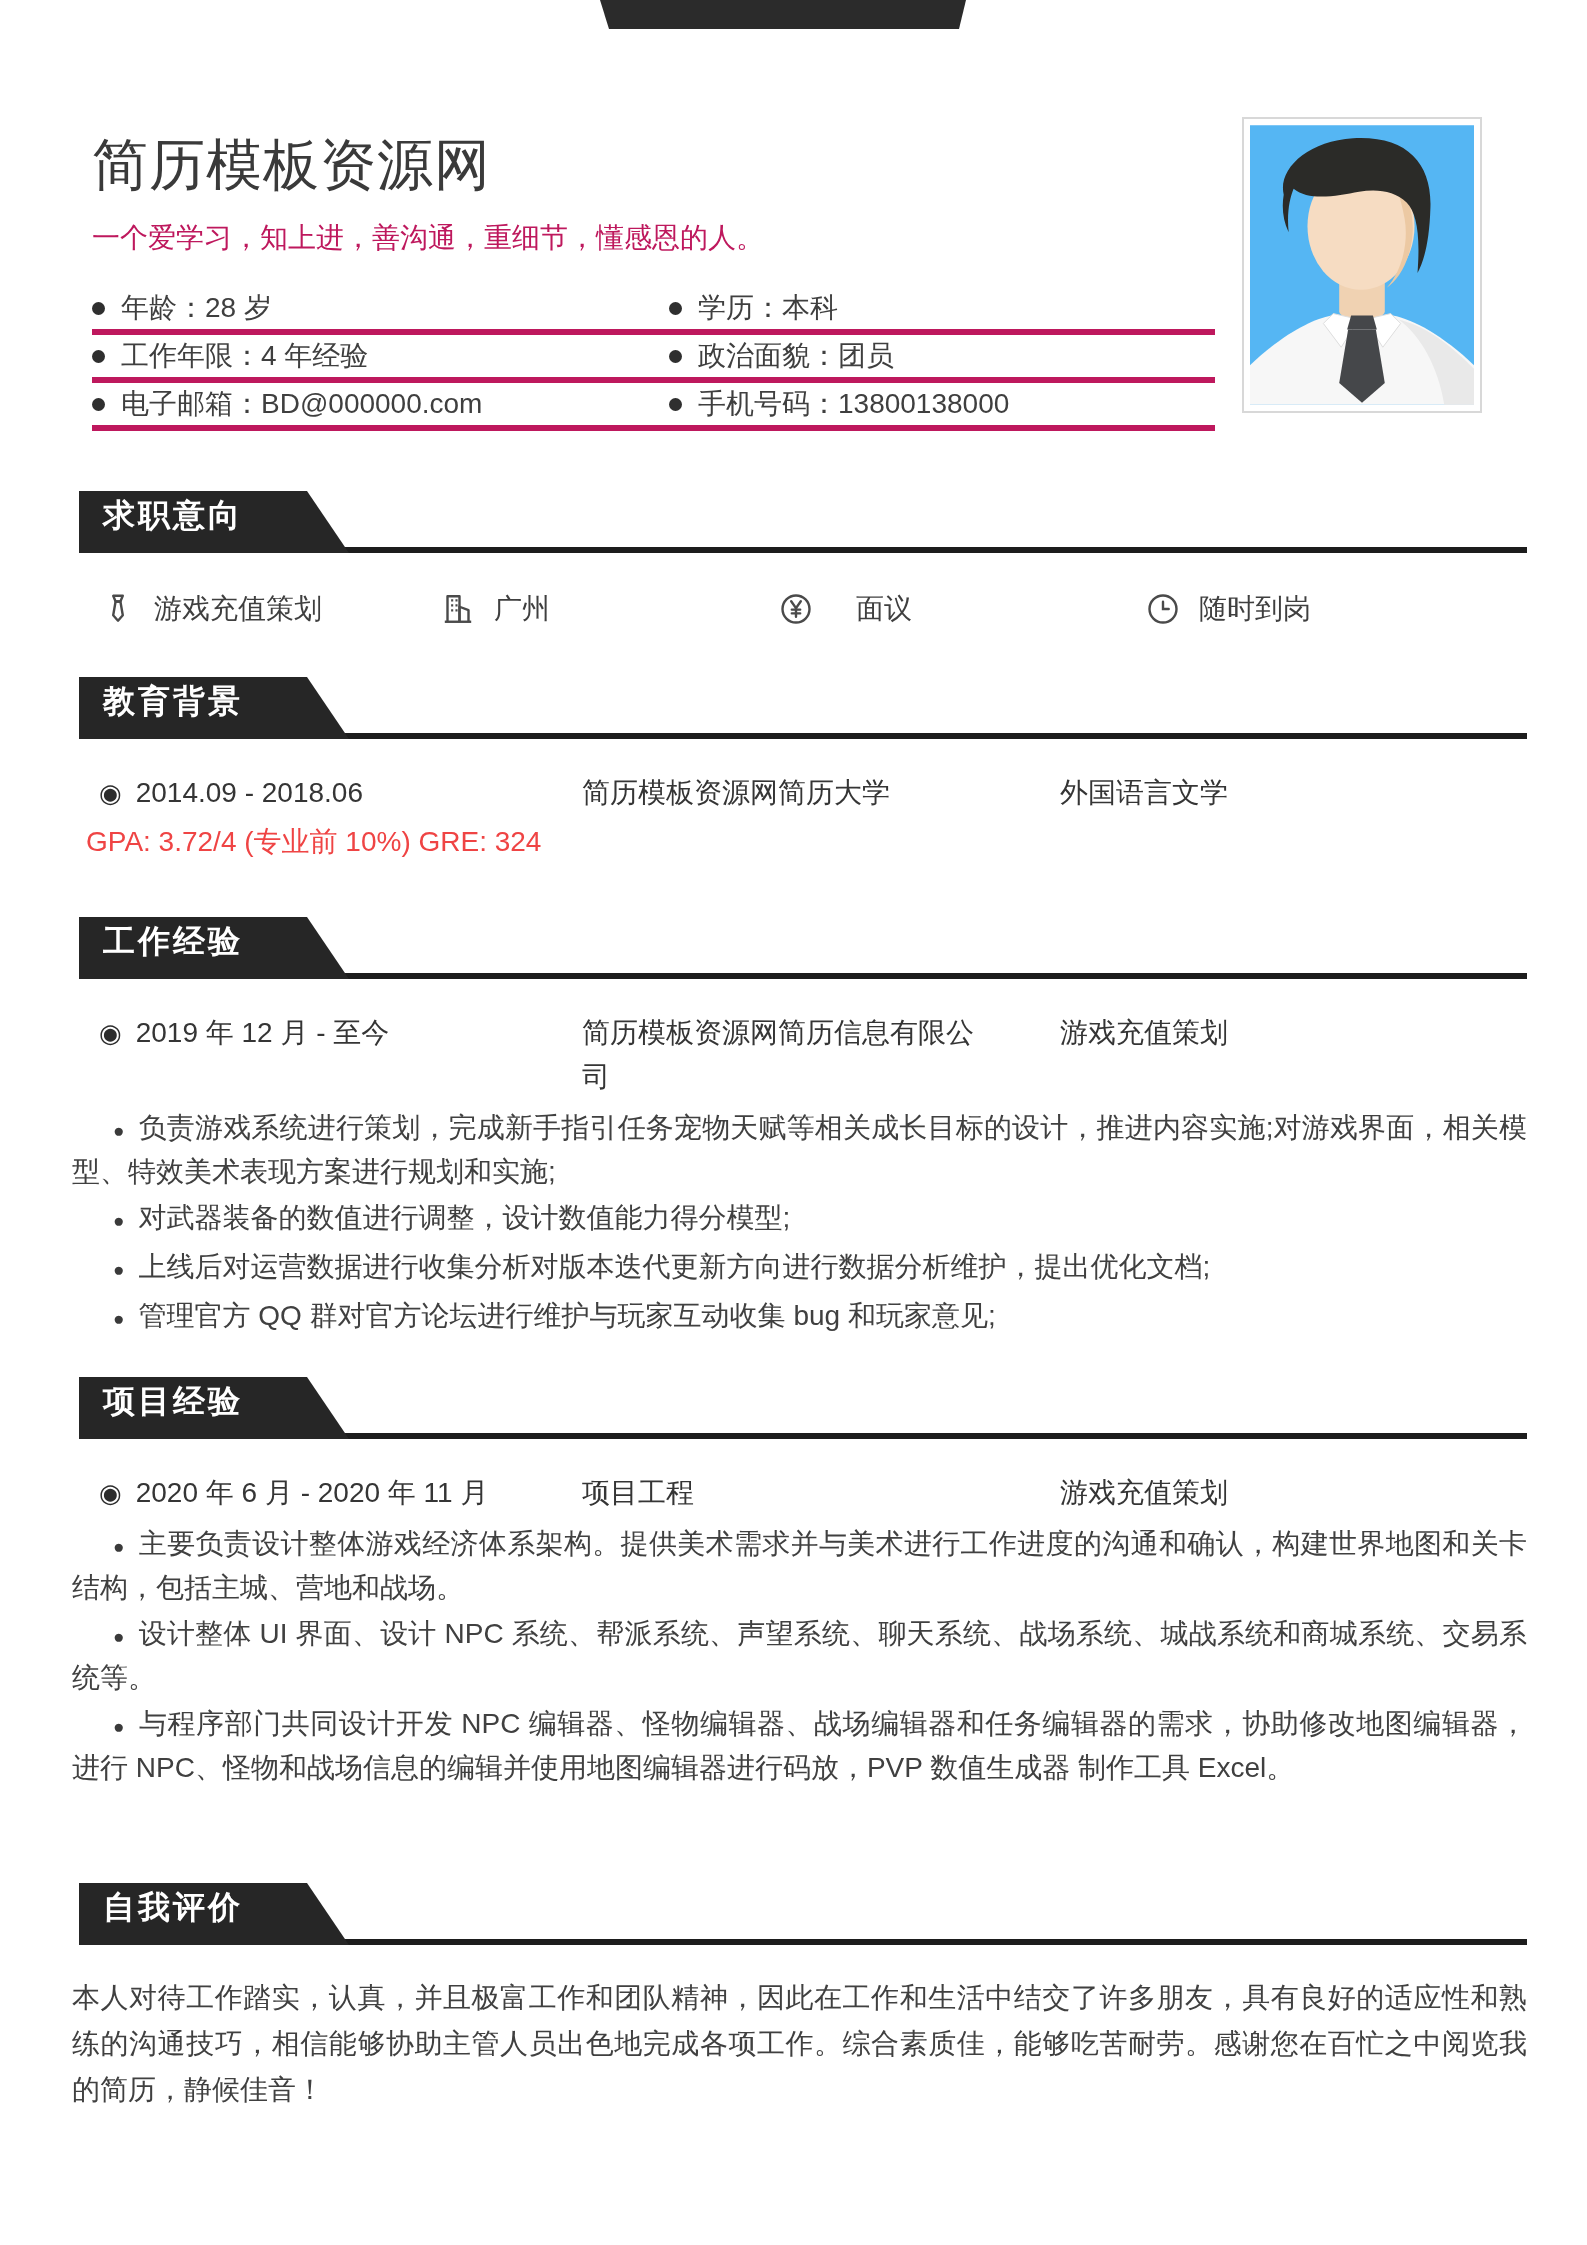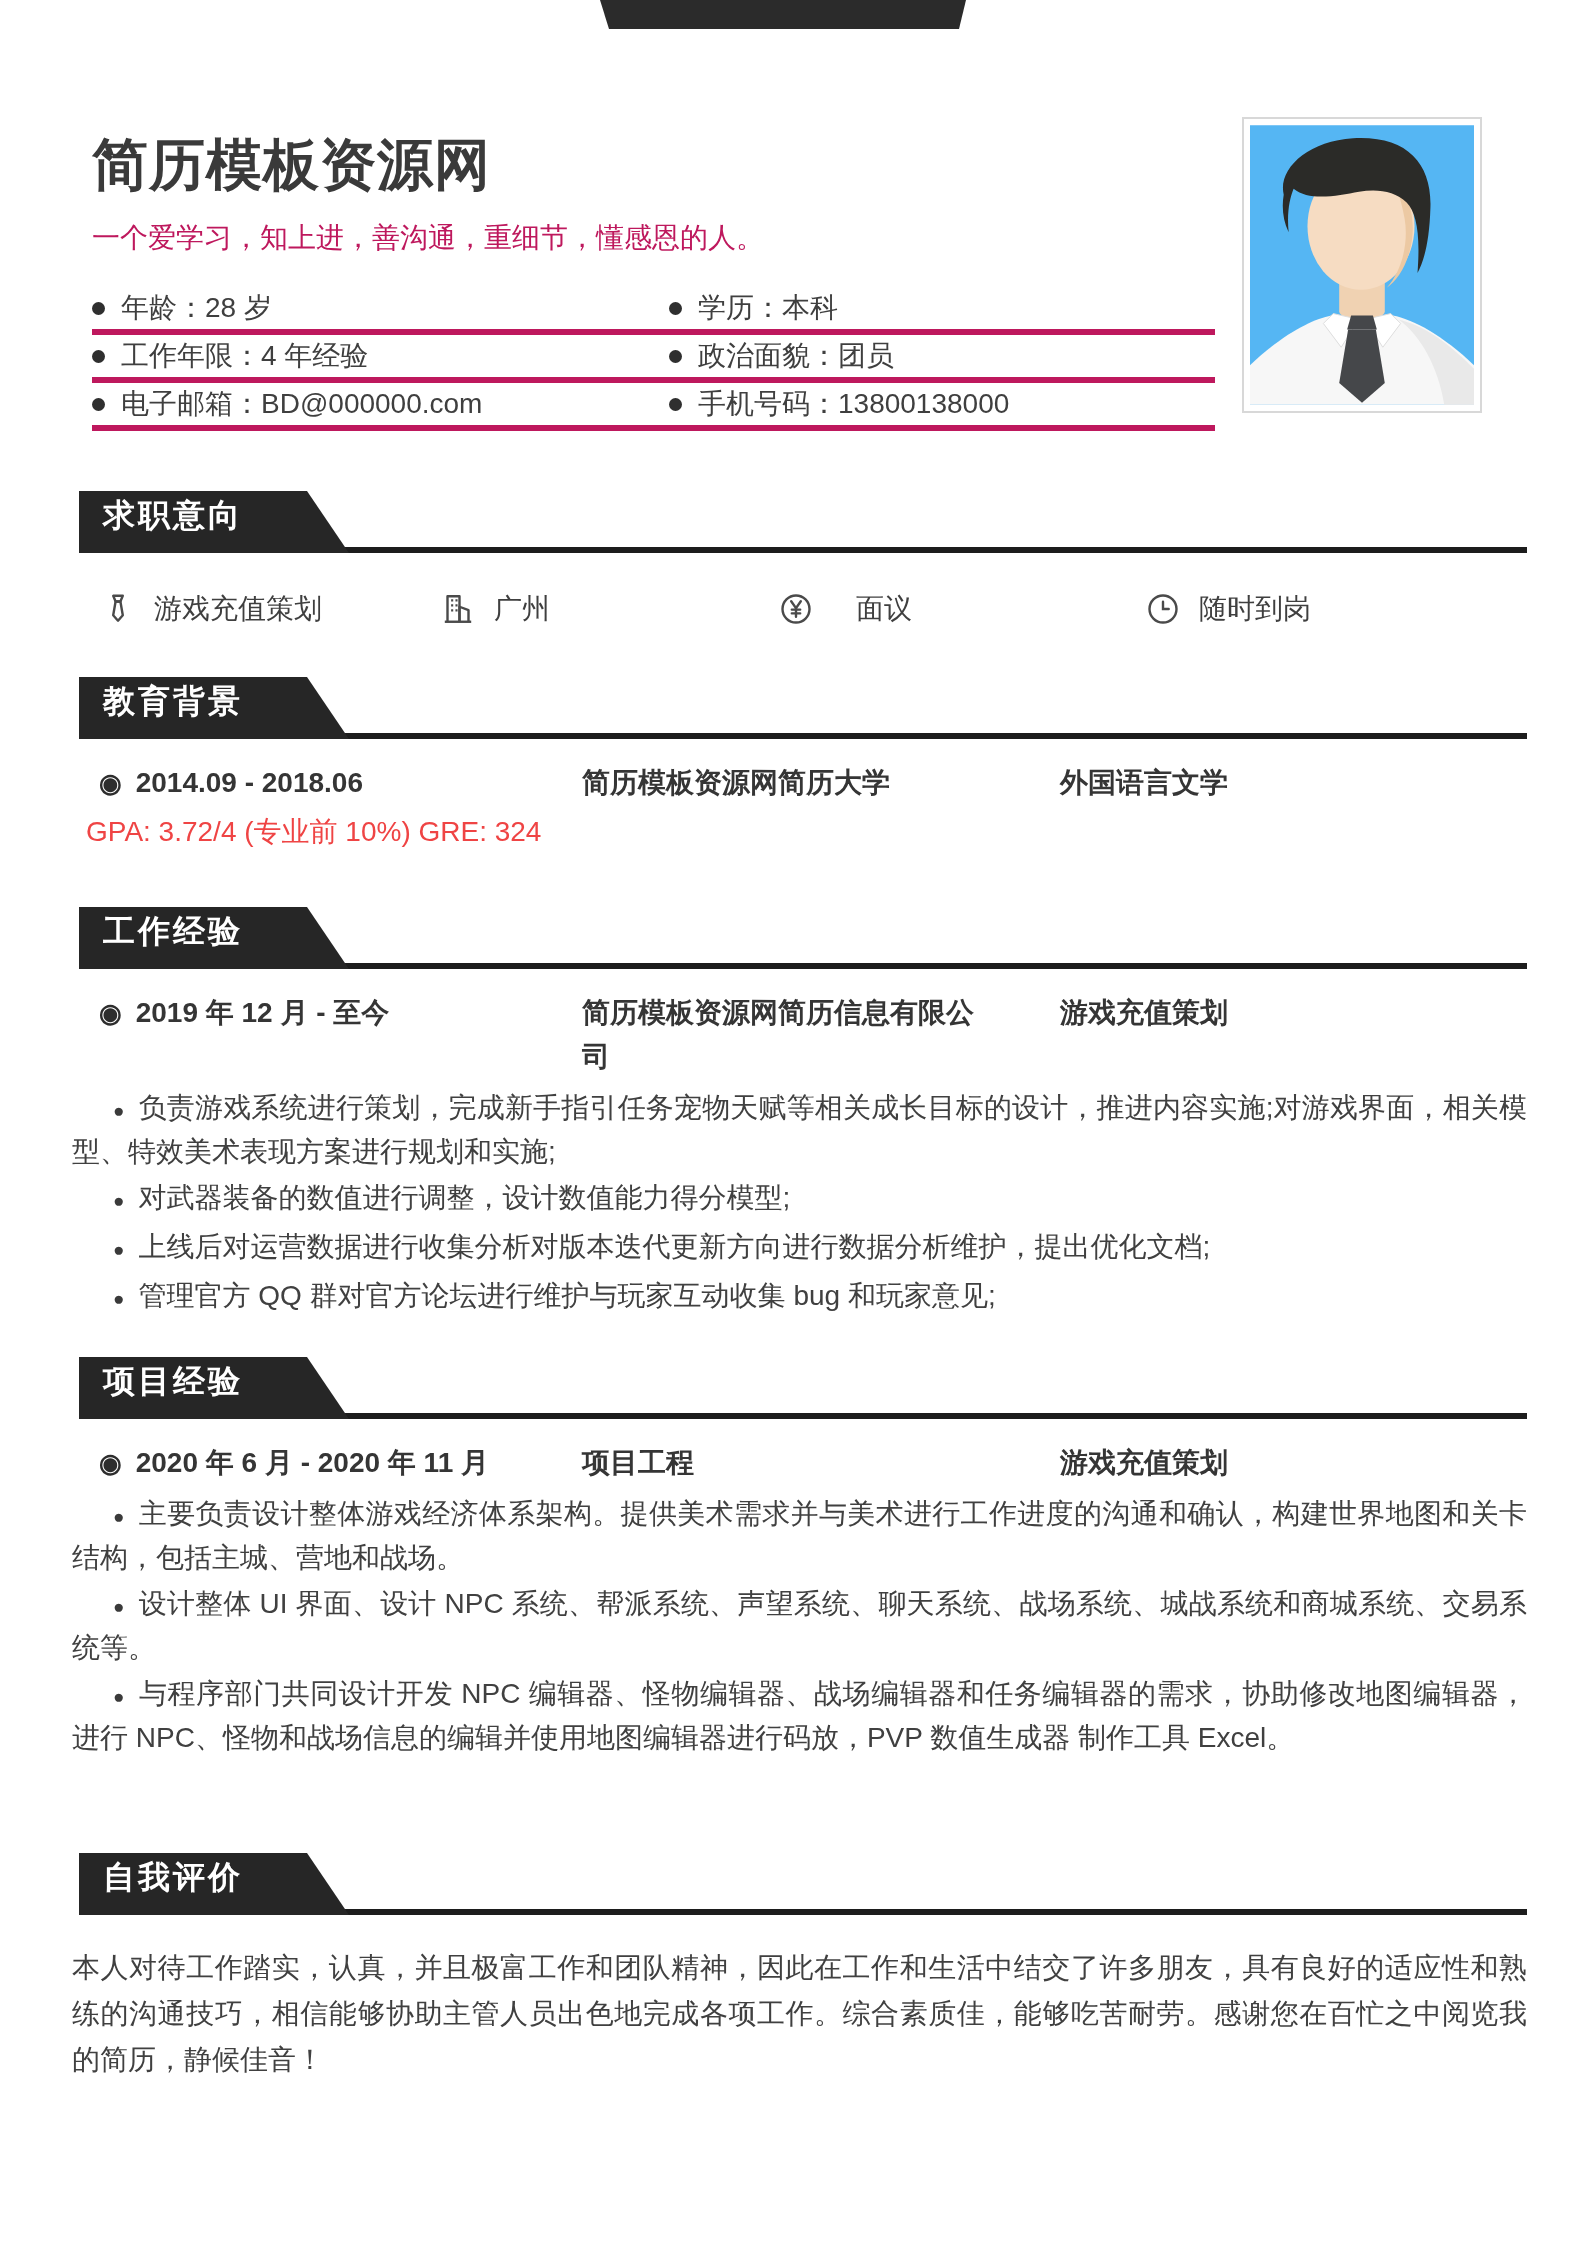--- a/index.html
+++ b/index.html
@@ -13,21 +13,21 @@
   
   .top-tab {
     margin-left:600px; width:366px; height:29px; background:#2b2b2b;
     clip-path: polygon(0 0, 100% 0, calc(100% - 7px) 100%, 9px 100%);
   }
   .content { padding:0 60px 0 72px; }
 
   
   .name {
     margin:104px 0 0 20px; font-size:56px; line-height:64px;
-    font-weight:700; color:#3a3a3a; letter-spacing:1px;
+    font-weight:400; color:#3a3a3a; letter-spacing:1px;
   }
   .tagline { margin:22px 0 0 20px; font-size:28px; color:#be185d; }
   .info-block { margin:30px 0 0 20px; width:1123px; }
   .info-row { display:flex; height:48px; align-items:center; border-bottom:6px solid #be185d; font-size:28px; color:#3f3f3f; }
   .info-cell { flex:0 0 577px; display:flex; align-items:center; }
   .info-cell.c2 { flex:1; }
   .dot { display:inline-block; width:13px; height:13px; border-radius:50%; background:#2f2f2f; margin-right:16px; flex:0 0 auto; }
 
   
   .photo-frame {
@@ -47,21 +47,21 @@
   }
 
   
   .intent-row { margin-top:36px; padding-left:28px; display:flex; align-items:center; font-size:28px; color:#3f3f3f; height:40px; }
   .intent-item { display:flex; align-items:center; }
   .intent-item .ic { width:36px; height:36px; margin-right:18px; flex:0 0 auto; }
   .intent-item .ic svg { width:36px; height:36px; display:block; }
   .w1 { flex:0 0 340px; } .w2 { flex:0 0 338px; } .w3 { flex:0 0 367px;gap:24px; } .w4 { flex:1; }
 
   
-  .entry-row { display:flex; align-items:flex-start; margin-top:22px; font-size:28px; font-weight:700; color:#353535; line-height:44px; }
+  .entry-row { display:flex; align-items:flex-start; margin-top:32px; font-size:28px; font-weight:400; color:#353535; line-height:44px; }
   .er-c1 { flex:0 0 510px; padding-left:27px; }
   .er-c1::before { content:"◉"; font-size:26px; margin-right:14px; color:#2d2d2d; }
   .er-c2 { flex:0 0 478px; padding-right:63px; }
   .er-c3 { flex:1; }
   .edu-detail { margin:6px 0 0 14px; font-size:28px; color:#ef4444; line-height:42px; }
 
   
   .bullets { margin-top:8px; }
   .li {
     font-size:28px; line-height:41px; color:#404040;

